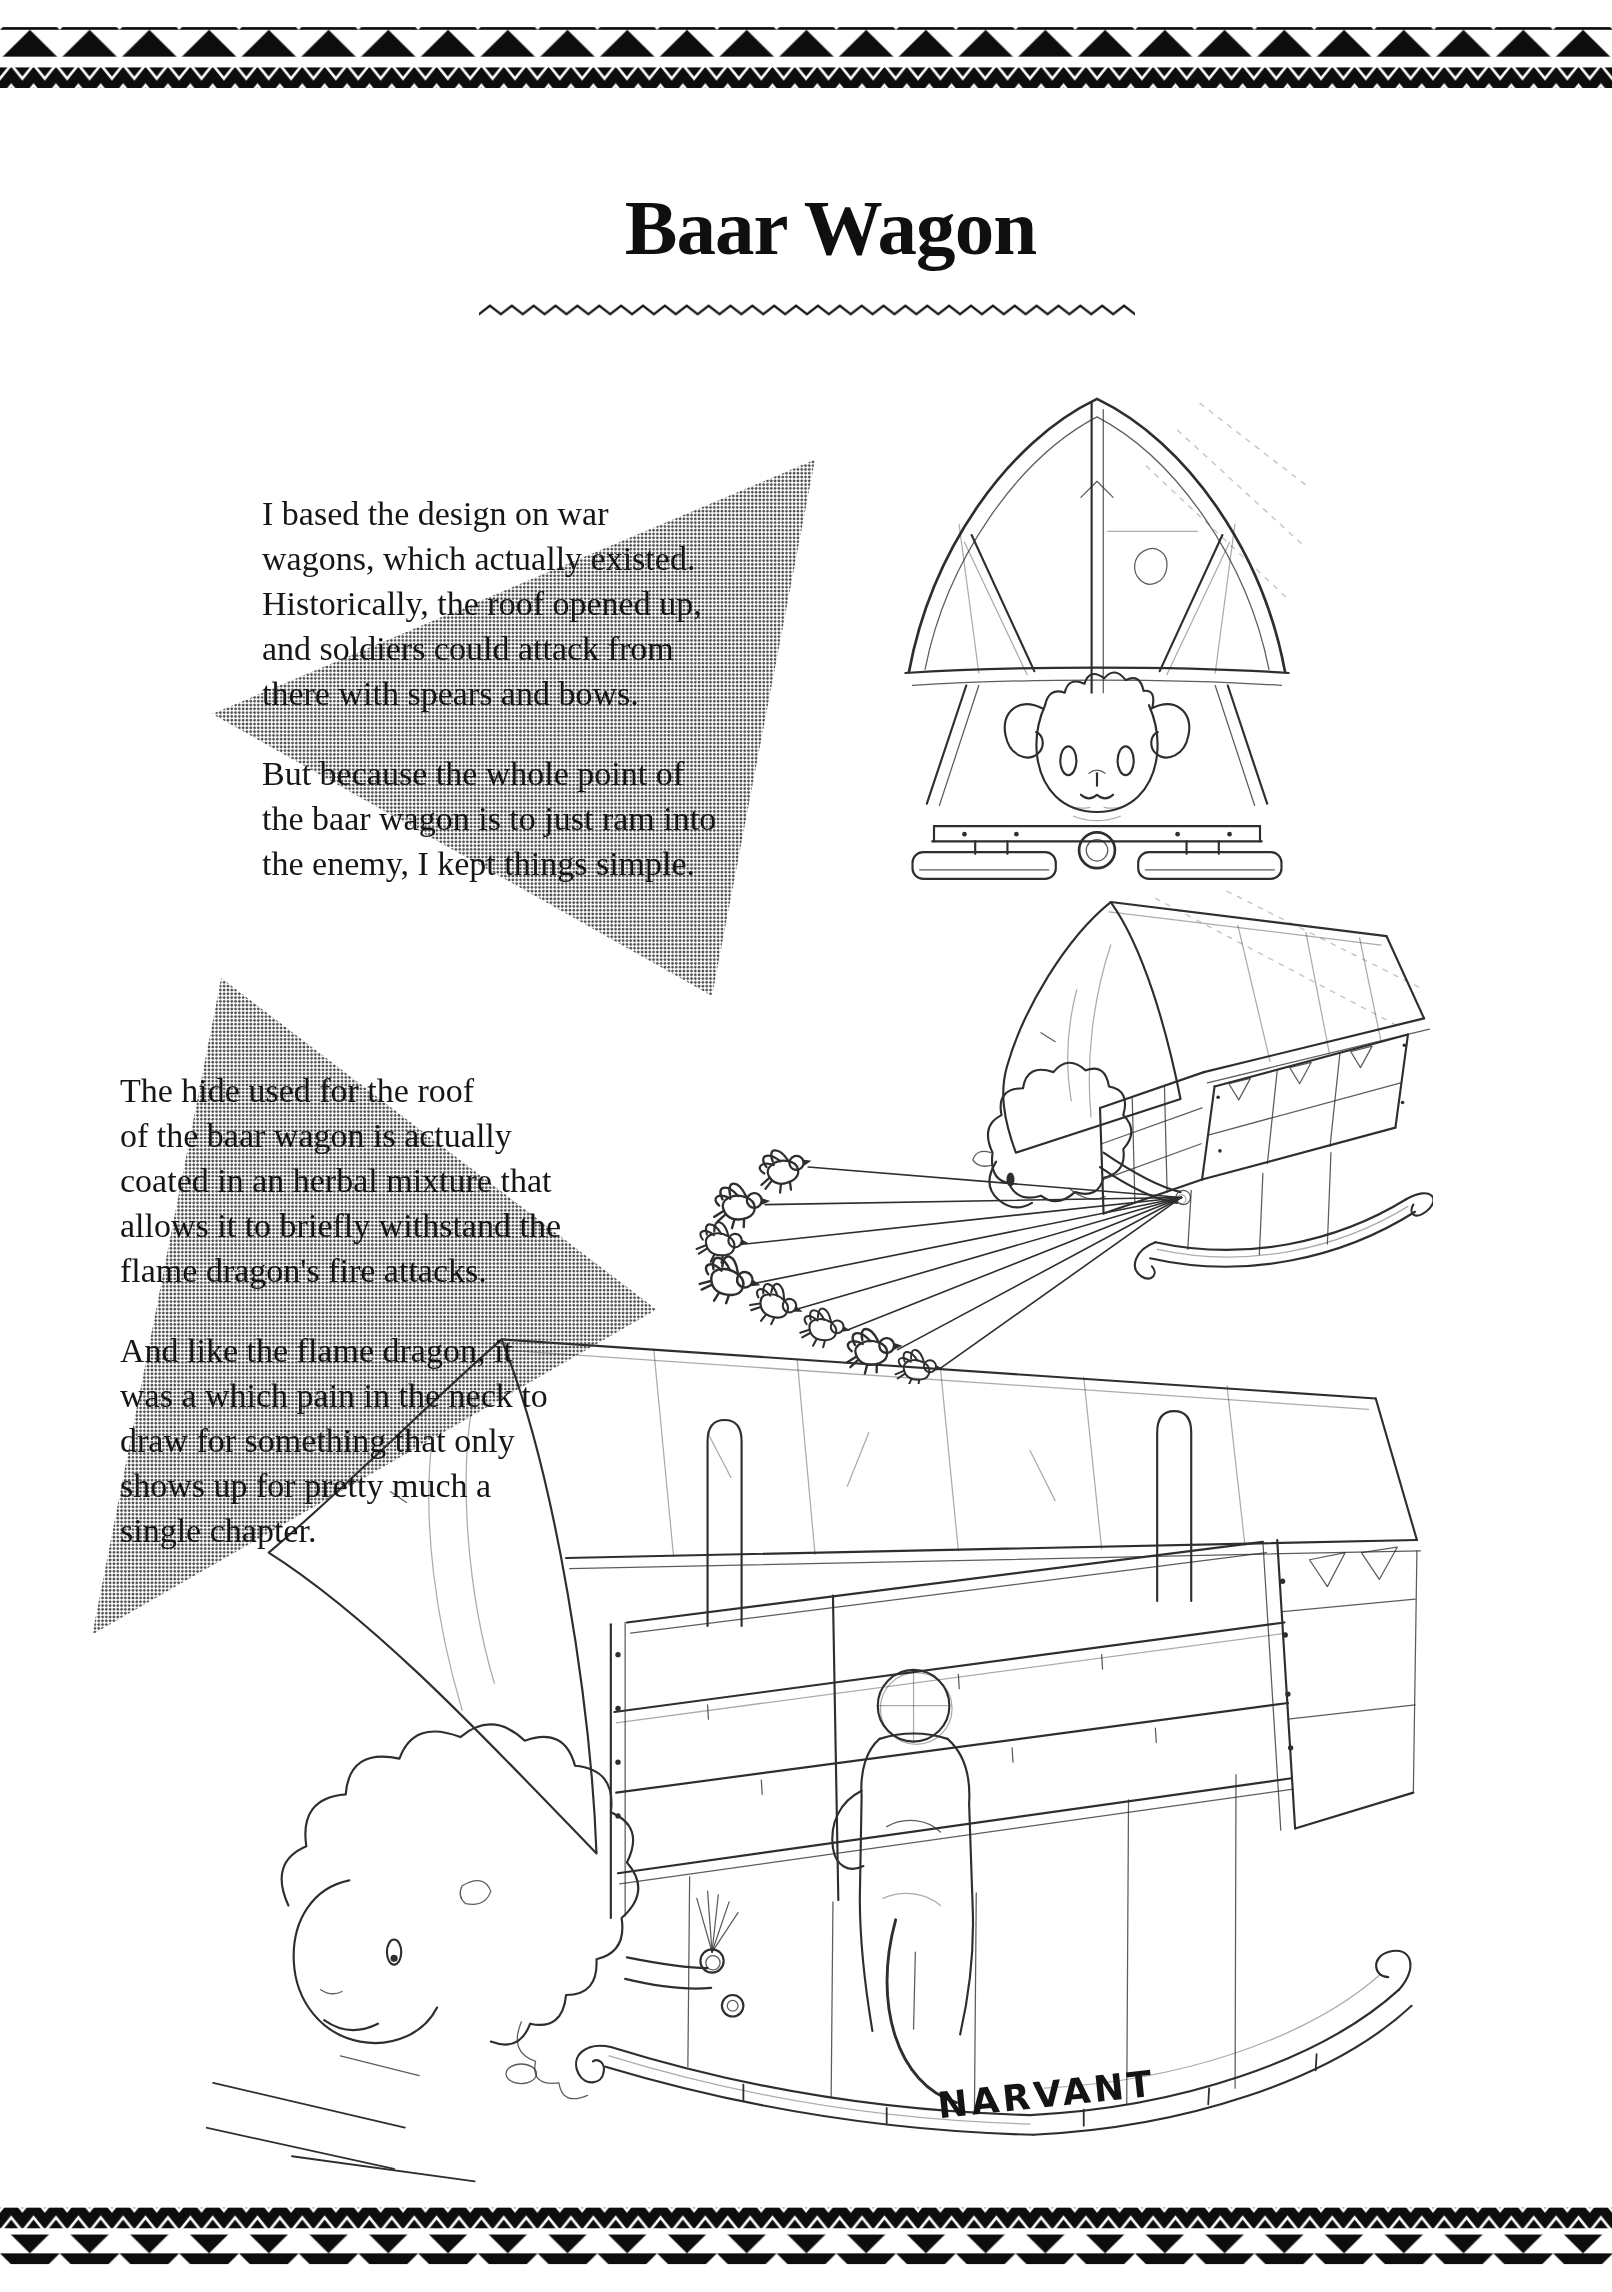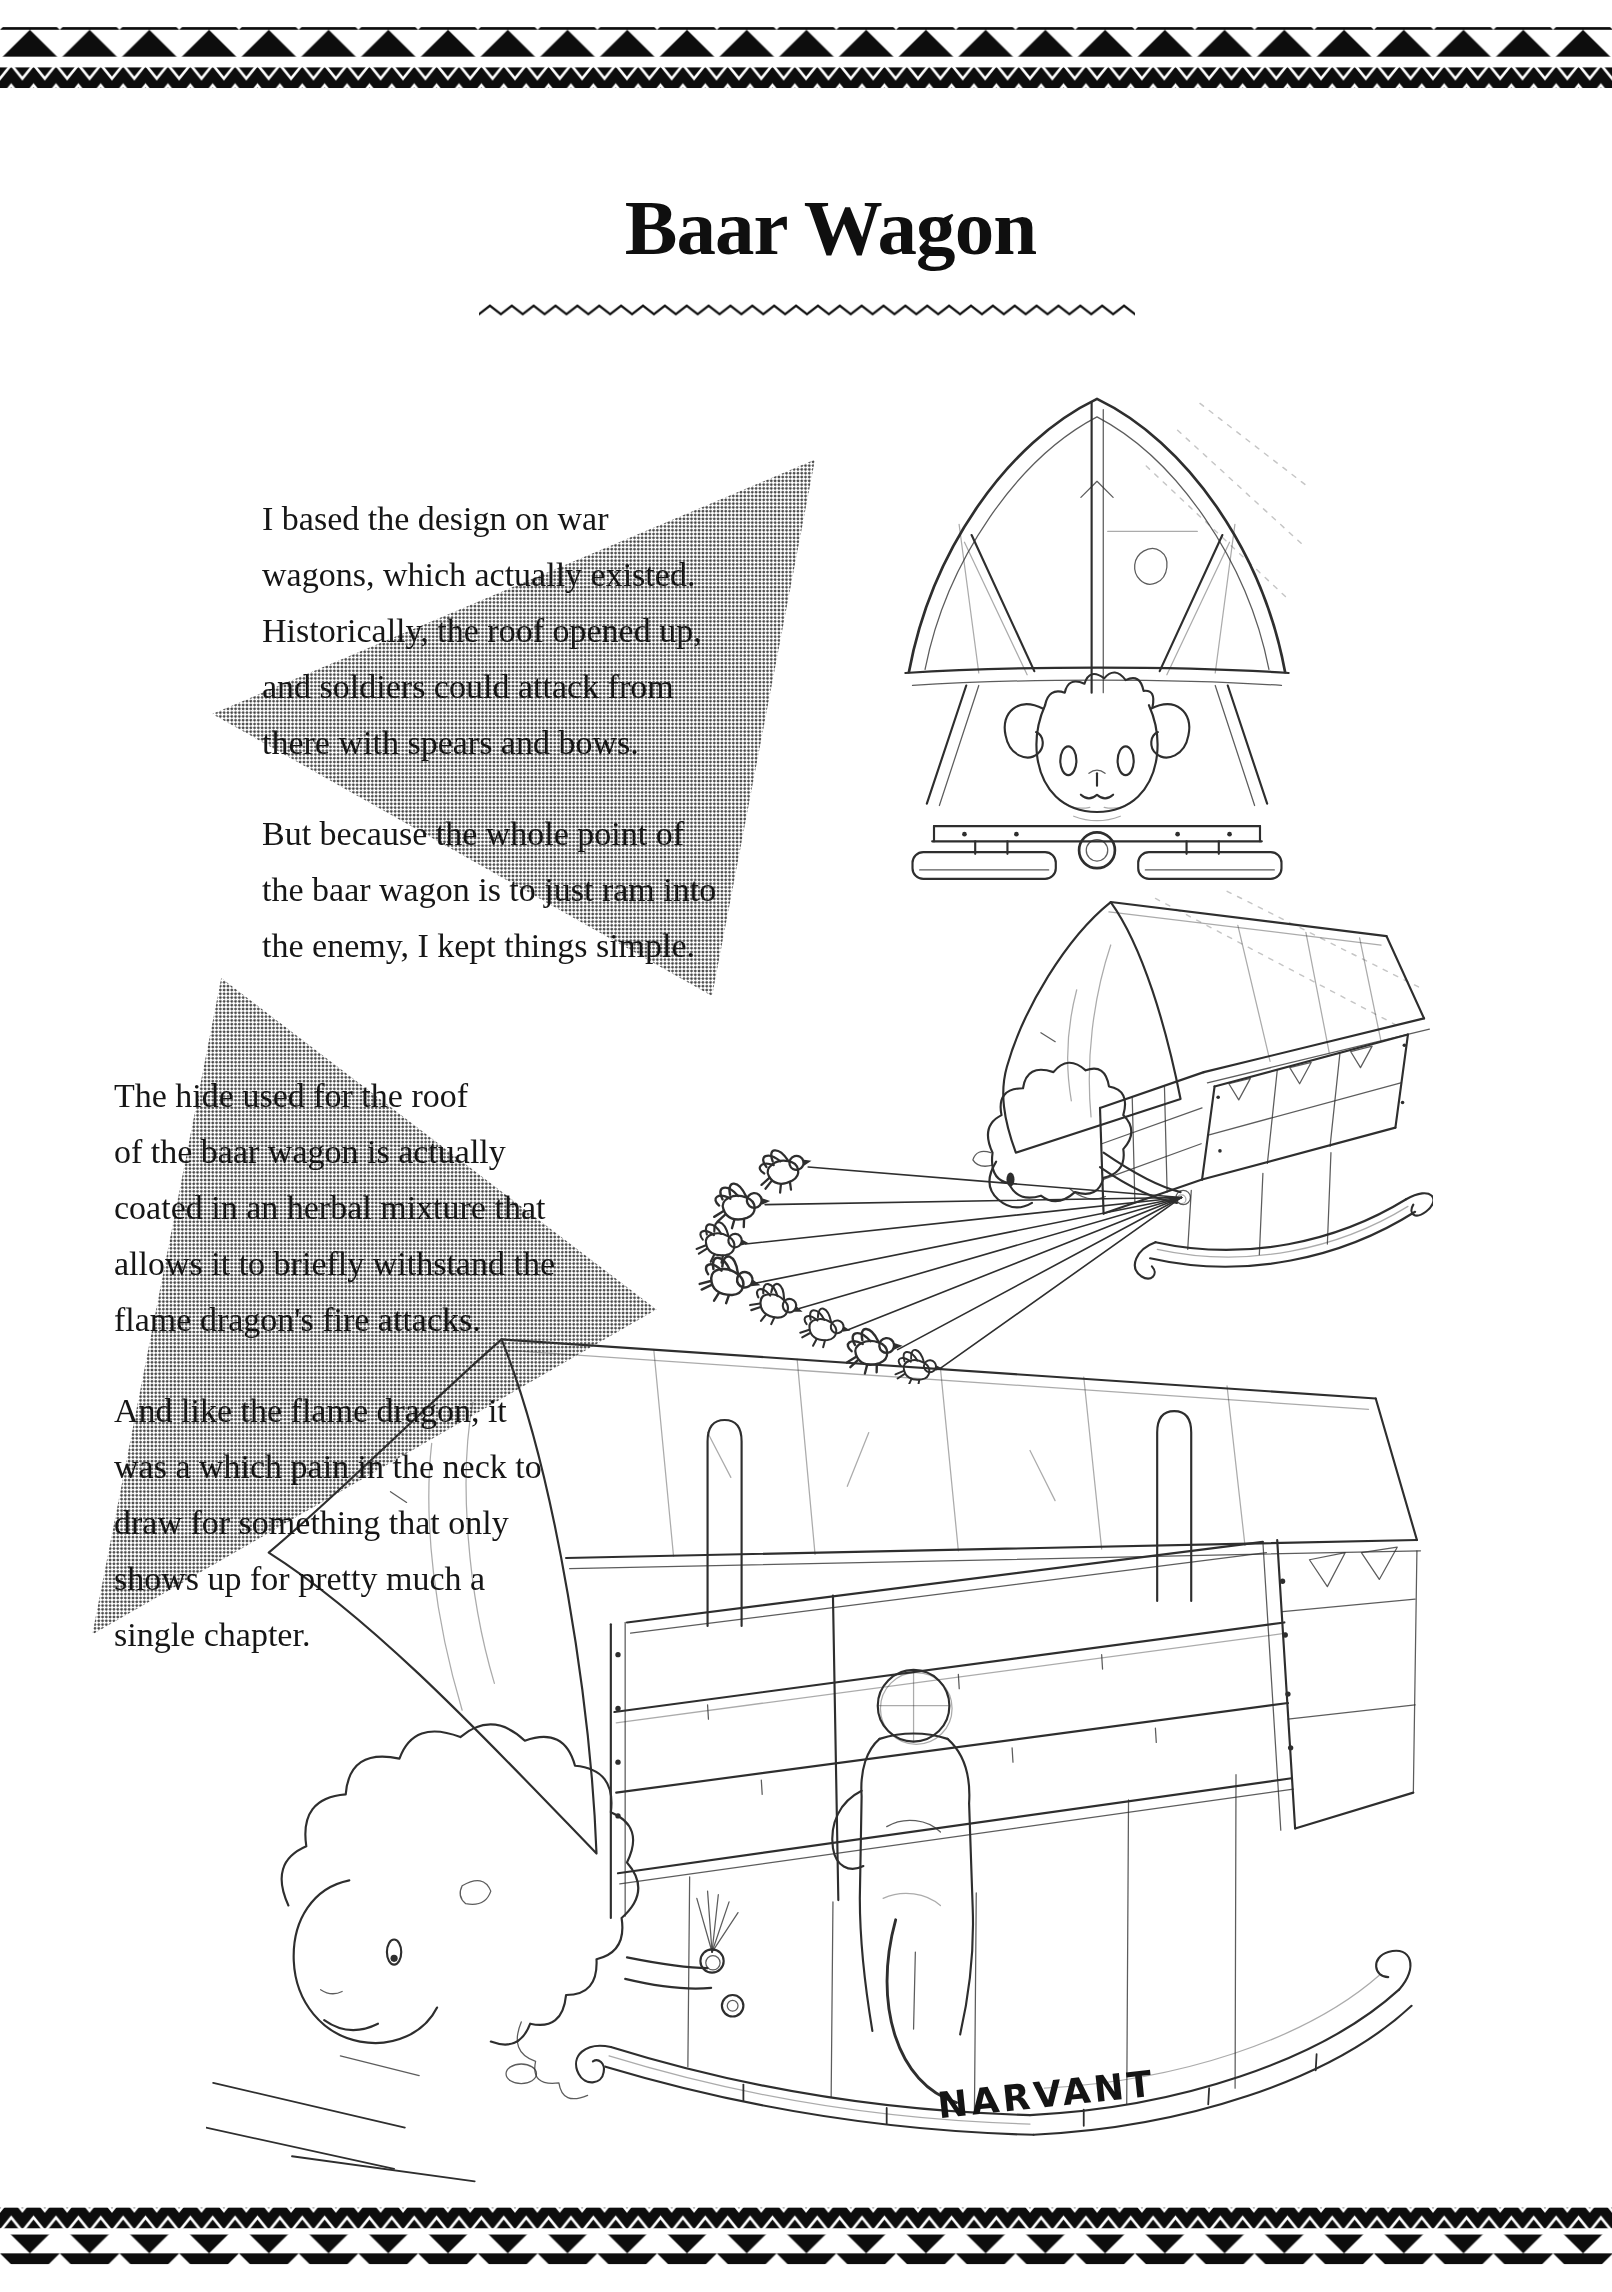--- a/index.html
+++ b/index.html
@@ -16,25 +16,25 @@
   #title{
     left:0;right:0;top:188px;
     text-align:center;
     font-size:79px;font-weight:700;
     letter-spacing:-0.9px;
     line-height:1;
     color:#0f0f0f;
     z-index:3;
     margin-left:48px;
   }
-  .note{z-index:3;font-size:34px;line-height:56px;color:#161616;}
+  .note{z-index:3;font-size:34px;line-height:45px;color:#161616;}
   .note p{margin:0;white-space:pre-line;}
   .note p + p{margin-top:35px;}
   #note1{left:262px;top:491px;width:627px;}
-  #note2{left:114px;top:1068px;width:627px;}
+  #note2{left:120px;top:1068px;width:627px;}
   #narvant{
     left:937px;top:2074px;
     z-index:4;
     font-family:"DejaVu Sans", sans-serif;
     font-weight:700;font-size:36px;letter-spacing:3.6px;
     color:#141414;
     transform:rotate(-6deg);
   }
   
   svg{display:block;}

